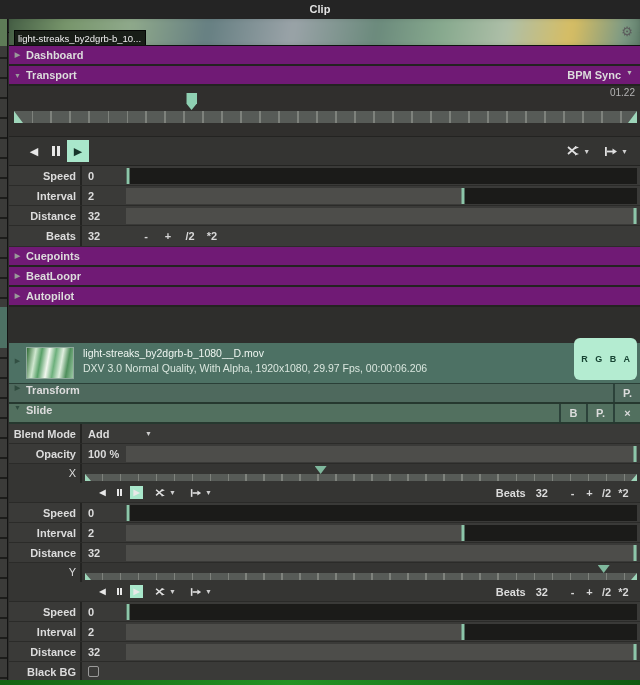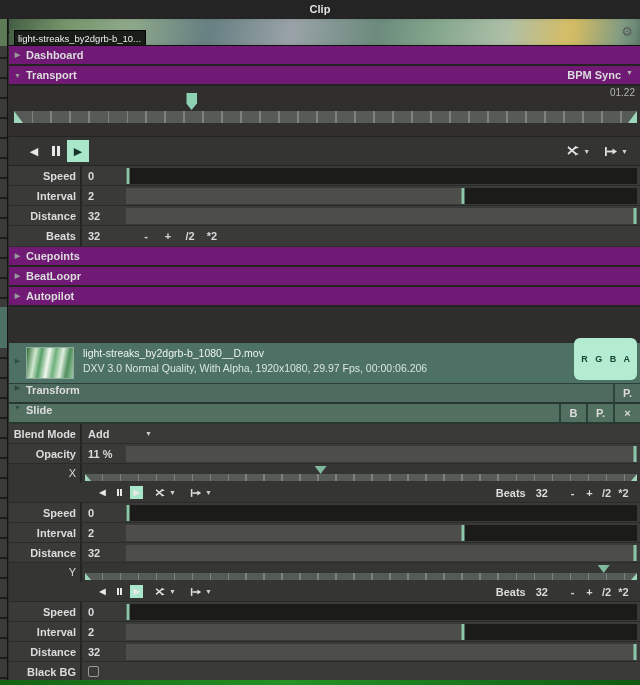--- a/index.html
+++ b/index.html
@@ -285,21 +285,21 @@
     <span class="vcell" style="width:80px">
       <span class="blend-val">
         <span>Add</span>
         <span class="dd">▼</span>
       </span>
     </span>
   </div>
 
   <div class="prow">
     <span class="lbl">Opacity</span>
-    <span class="vcell">11 %</span>
+    <span class="vcell">100 %</span>
     <div class="slider">
       <div class="sfill" style="background: rgb(77, 77, 74); width: 100%;"></div>
       <div class="shandle" style="left: 99.6%;"></div>
     </div>
   </div>
 
   <div class="xyhead">
     <span class="lbl">X</span>
     <div class="minitl">
       <div class="mplayhead" style="left: 43%;"></div>

